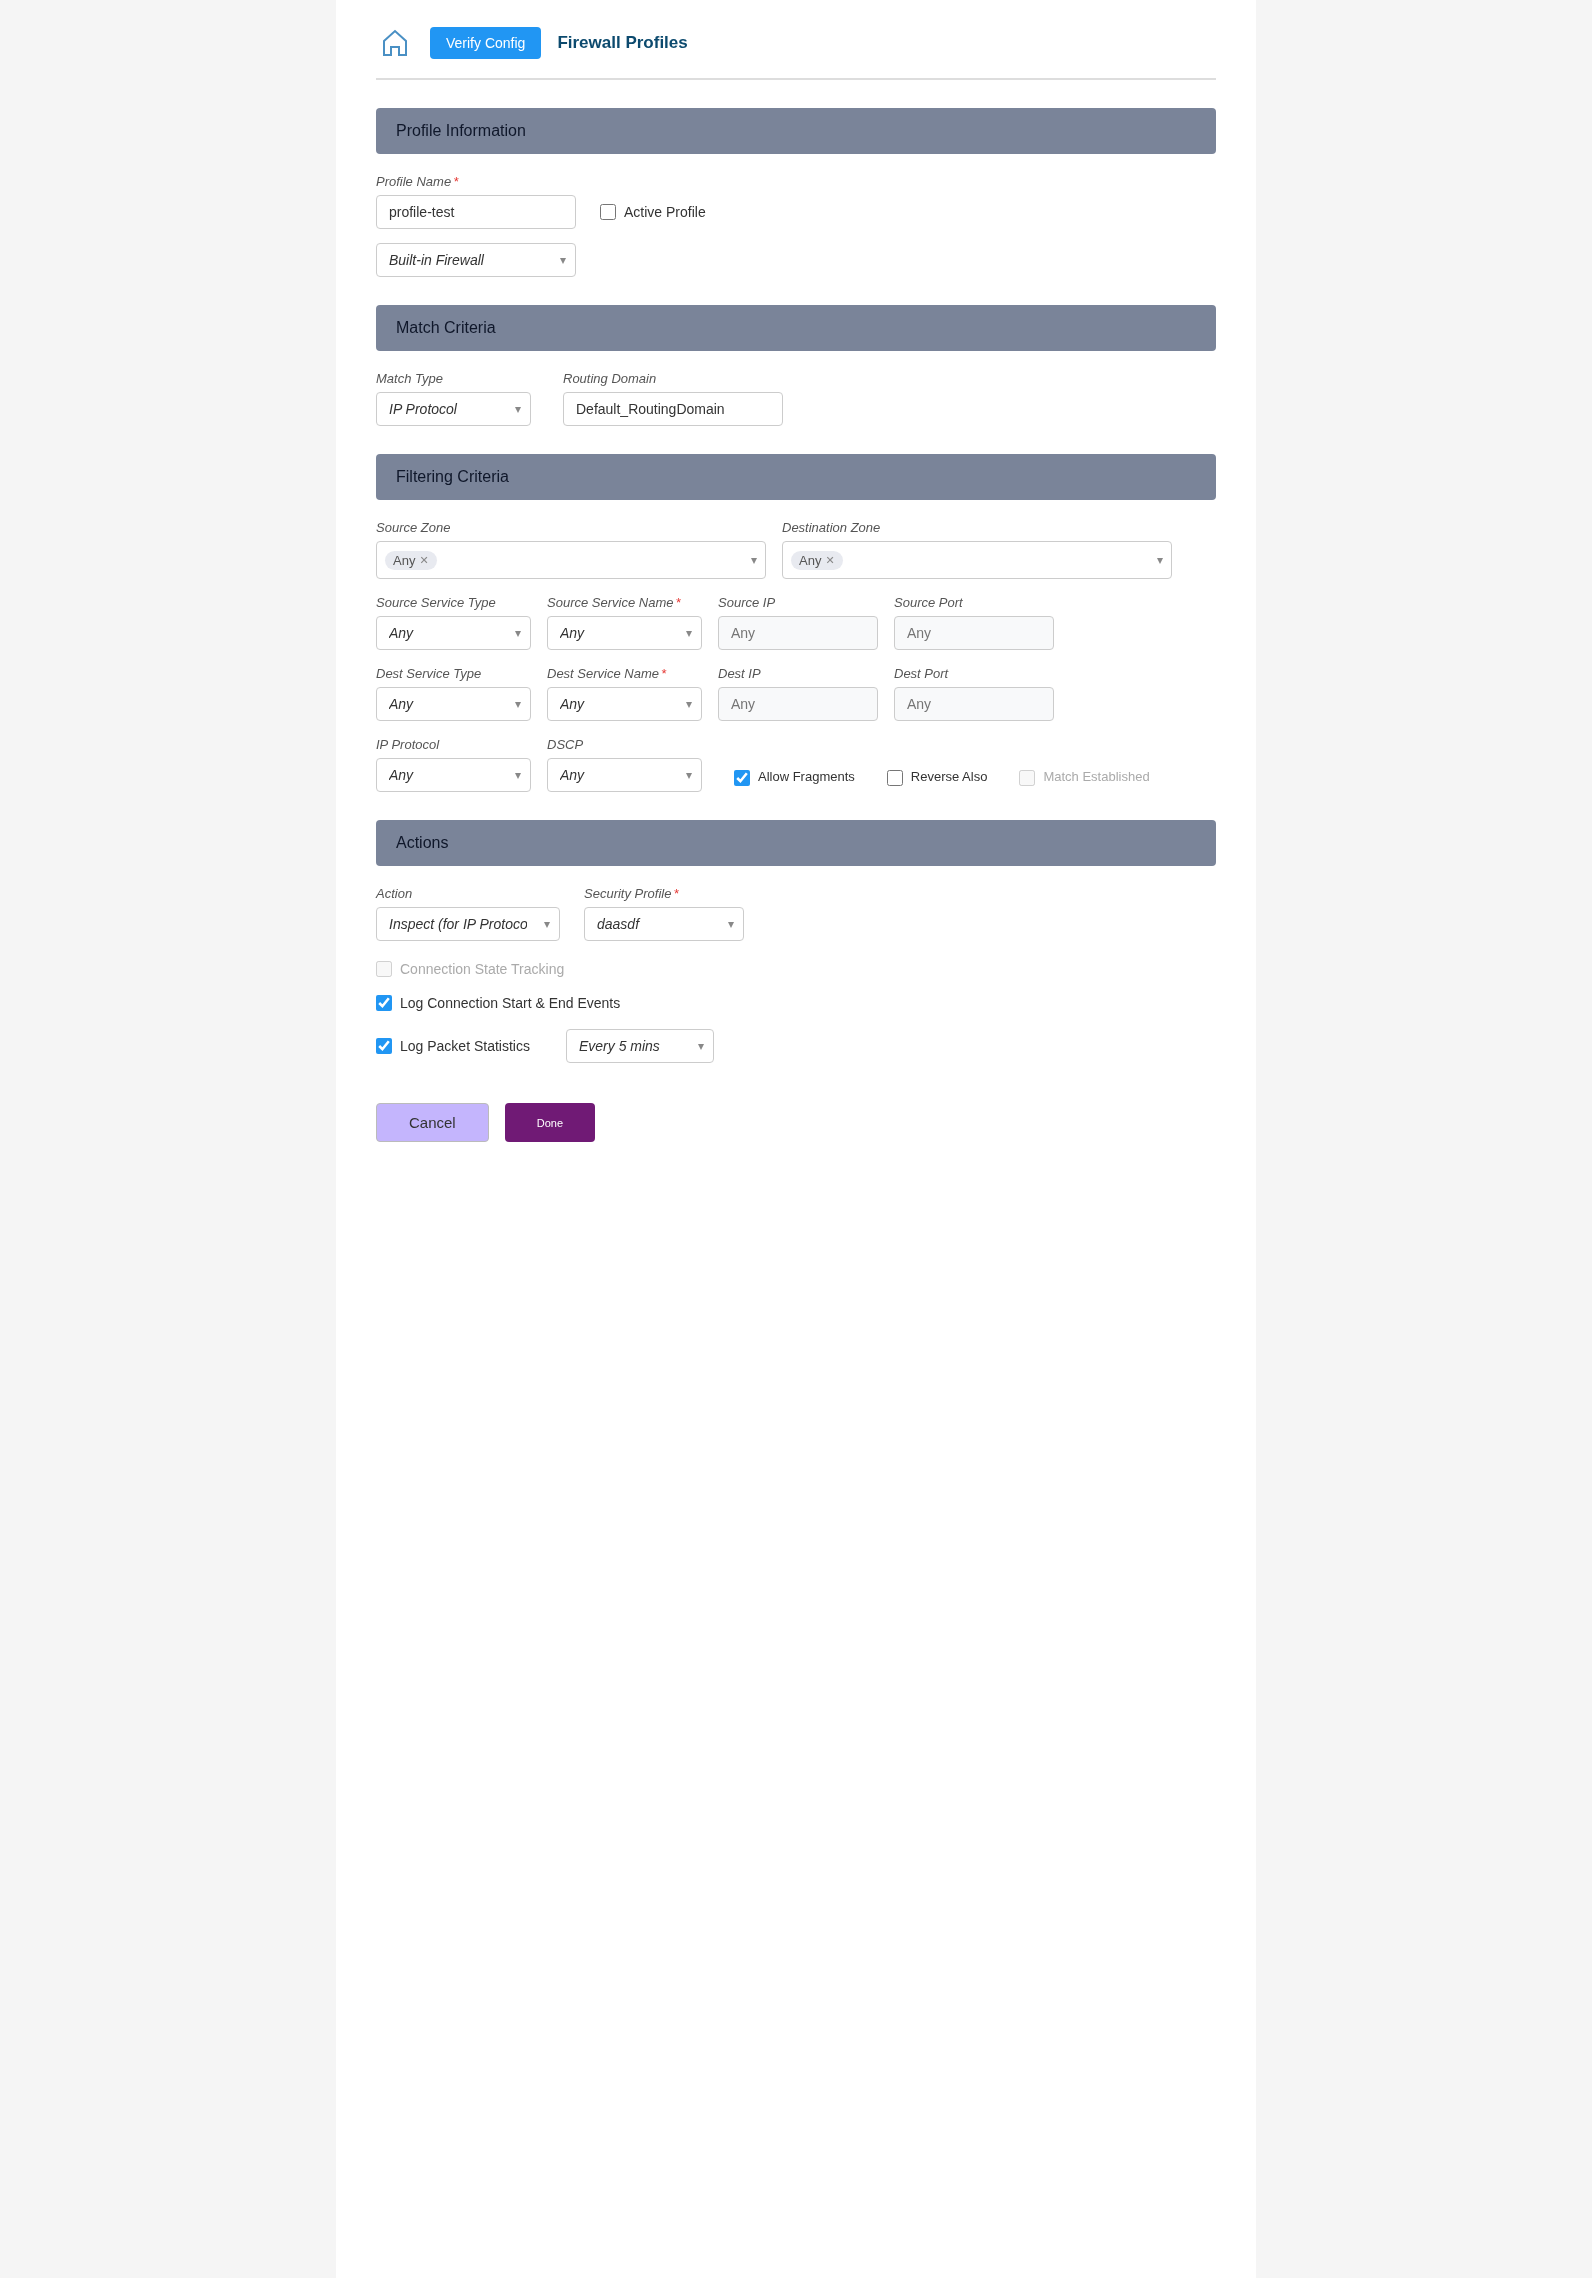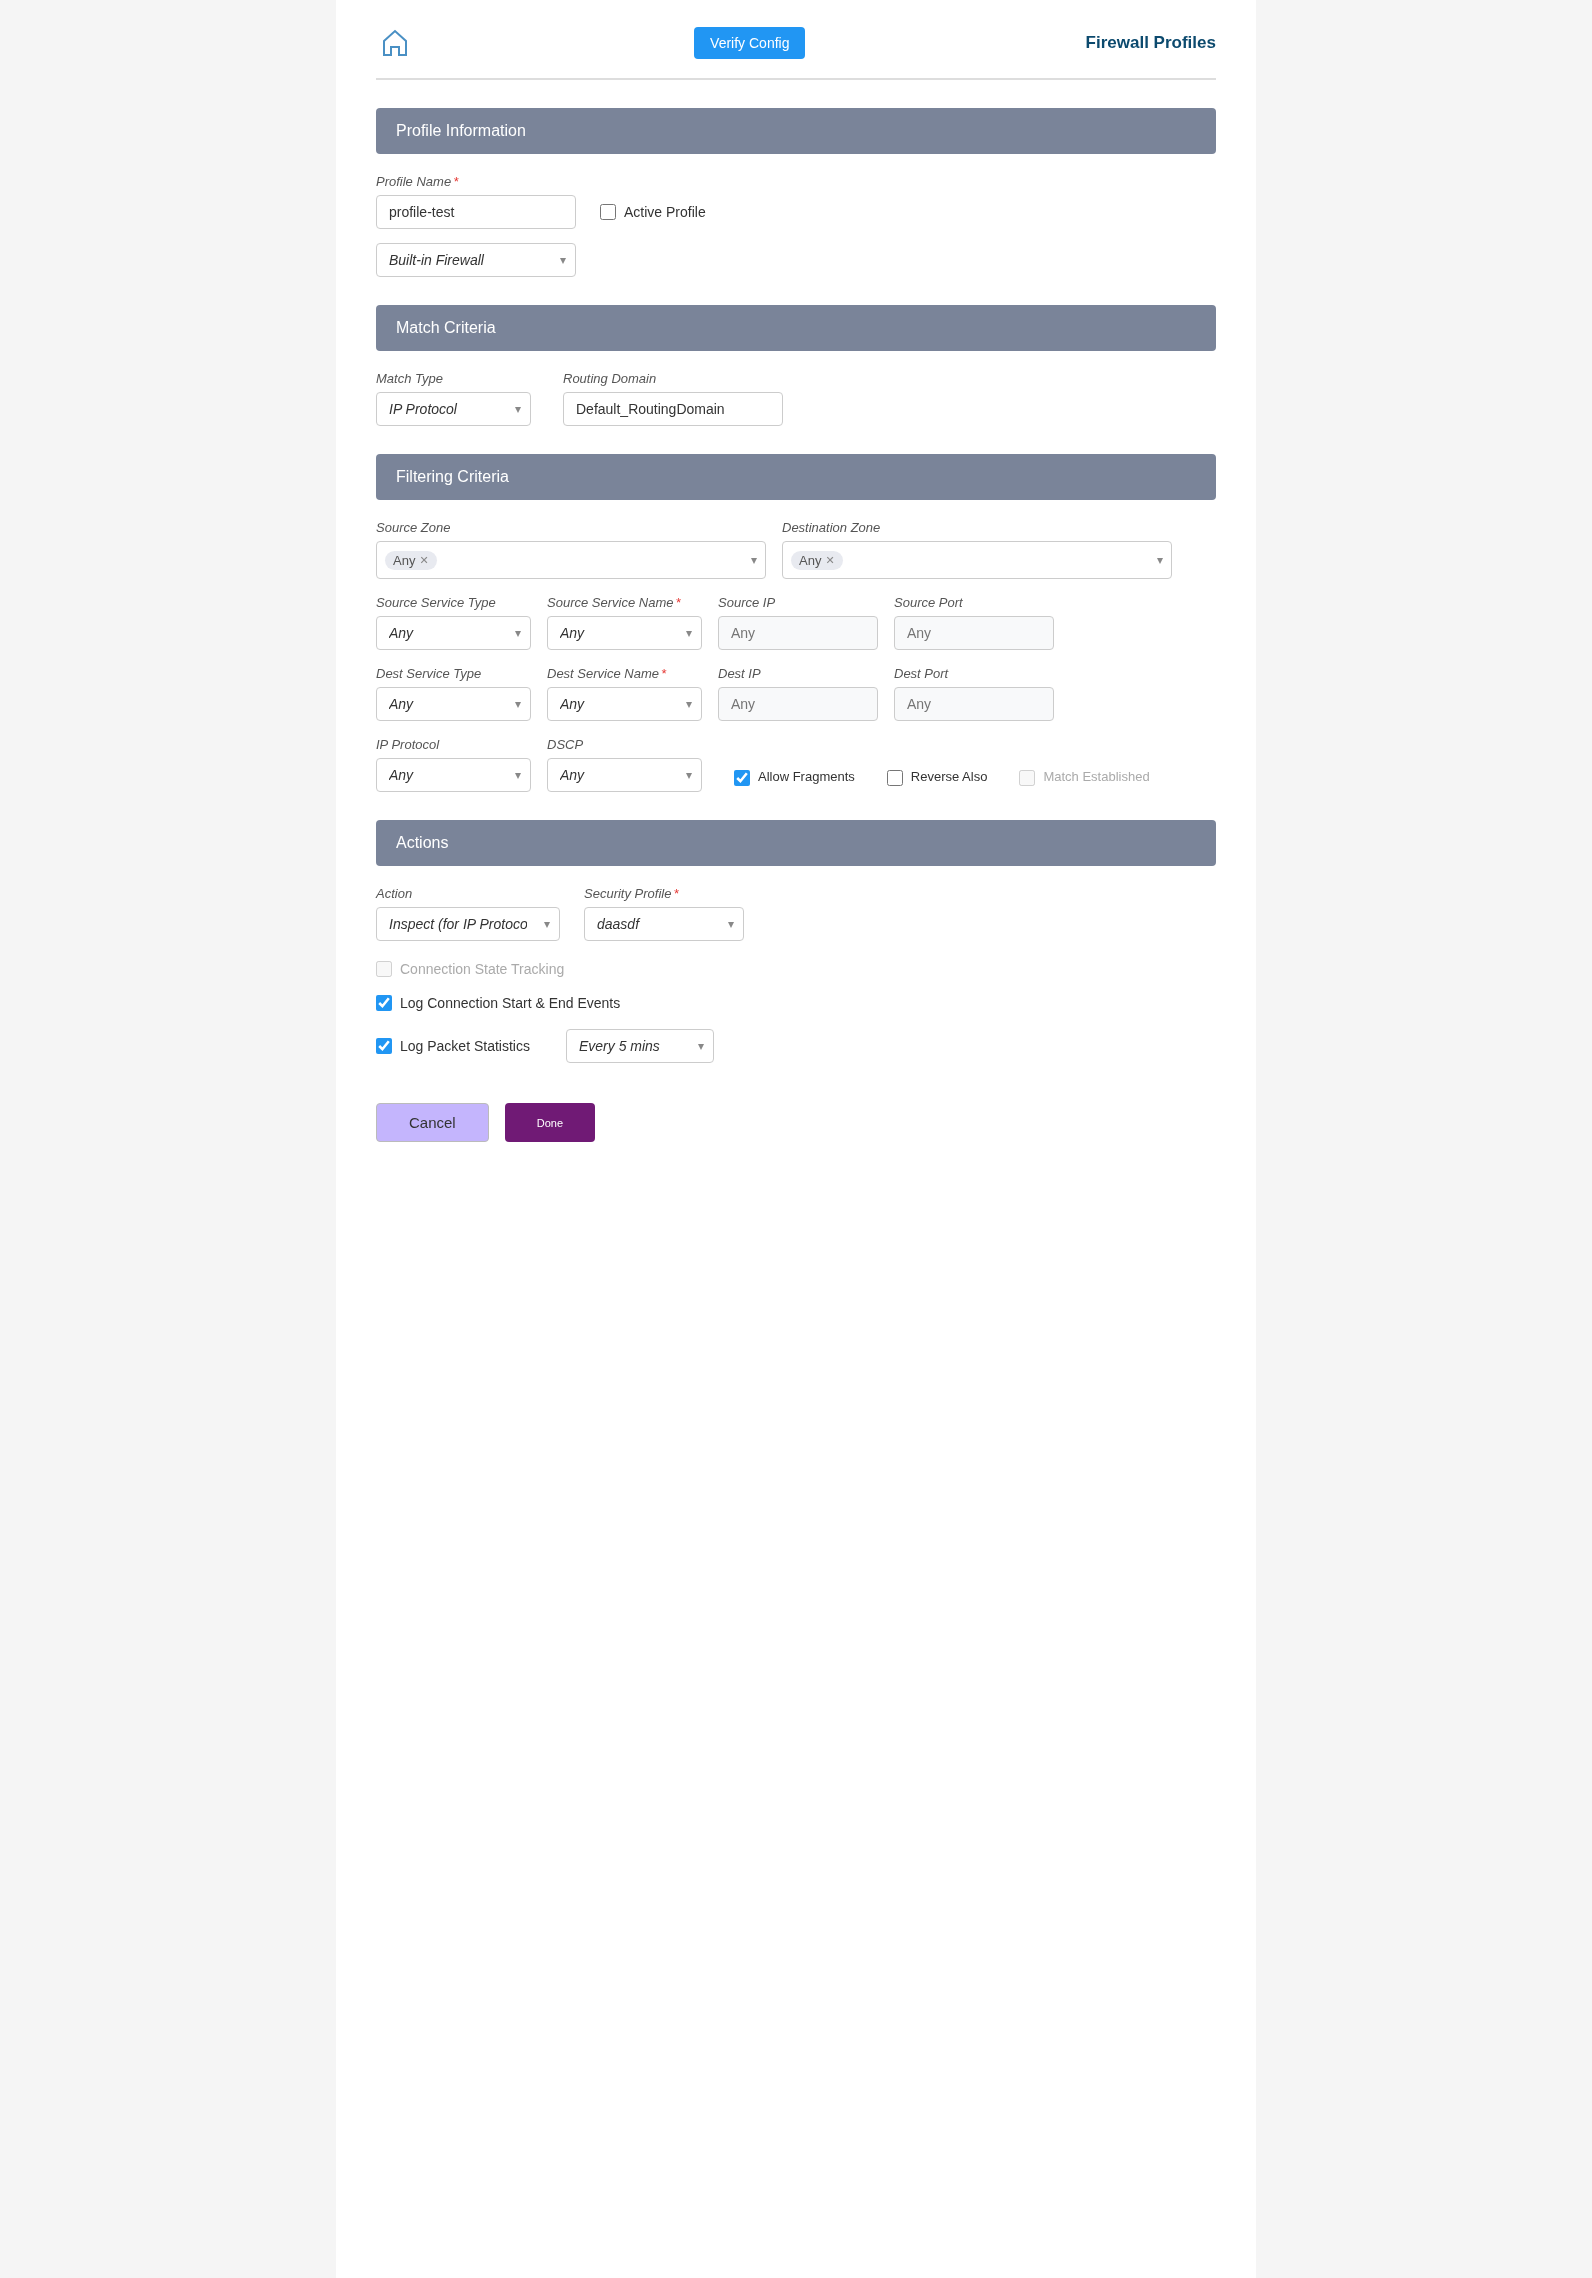--- a/index.html
+++ b/index.html
@@ -15,21 +15,21 @@
       background: #fff;
       min-height: 2278px;
       padding: 0 40px 60px 40px;
     }
     
     .header {
       display: flex;
       align-items: center;
       padding: 24px 0 16px 0;
       border-bottom: 1px solid #ddd;
-      justify-content: space-between;
+      gap: 16px;
     }
     .home-icon {
       width: 38px;
       height: 38px;
       display: flex;
       align-items: center;
       justify-content: center;
     }
     .verify-config-btn {
       background: #2196f3;
@@ -44,21 +44,21 @@
     .firewall-profiles-link {
       color: #0c4a6e;
       font-size: 17px;
       font-weight: 600;
       text-decoration: none;
       cursor: pointer;
     }
     
     .section-header {
       background: #7a8499;
-      color: #ffffff;
+      color: #0f172a;
       padding: 14px 20px;
       border-radius: 4px;
       font-size: 16px;
       font-weight: 500;
       margin-top: 28px;
       margin-bottom: 20px;
     }
     
     .form-group {
       margin-bottom: 18px;

